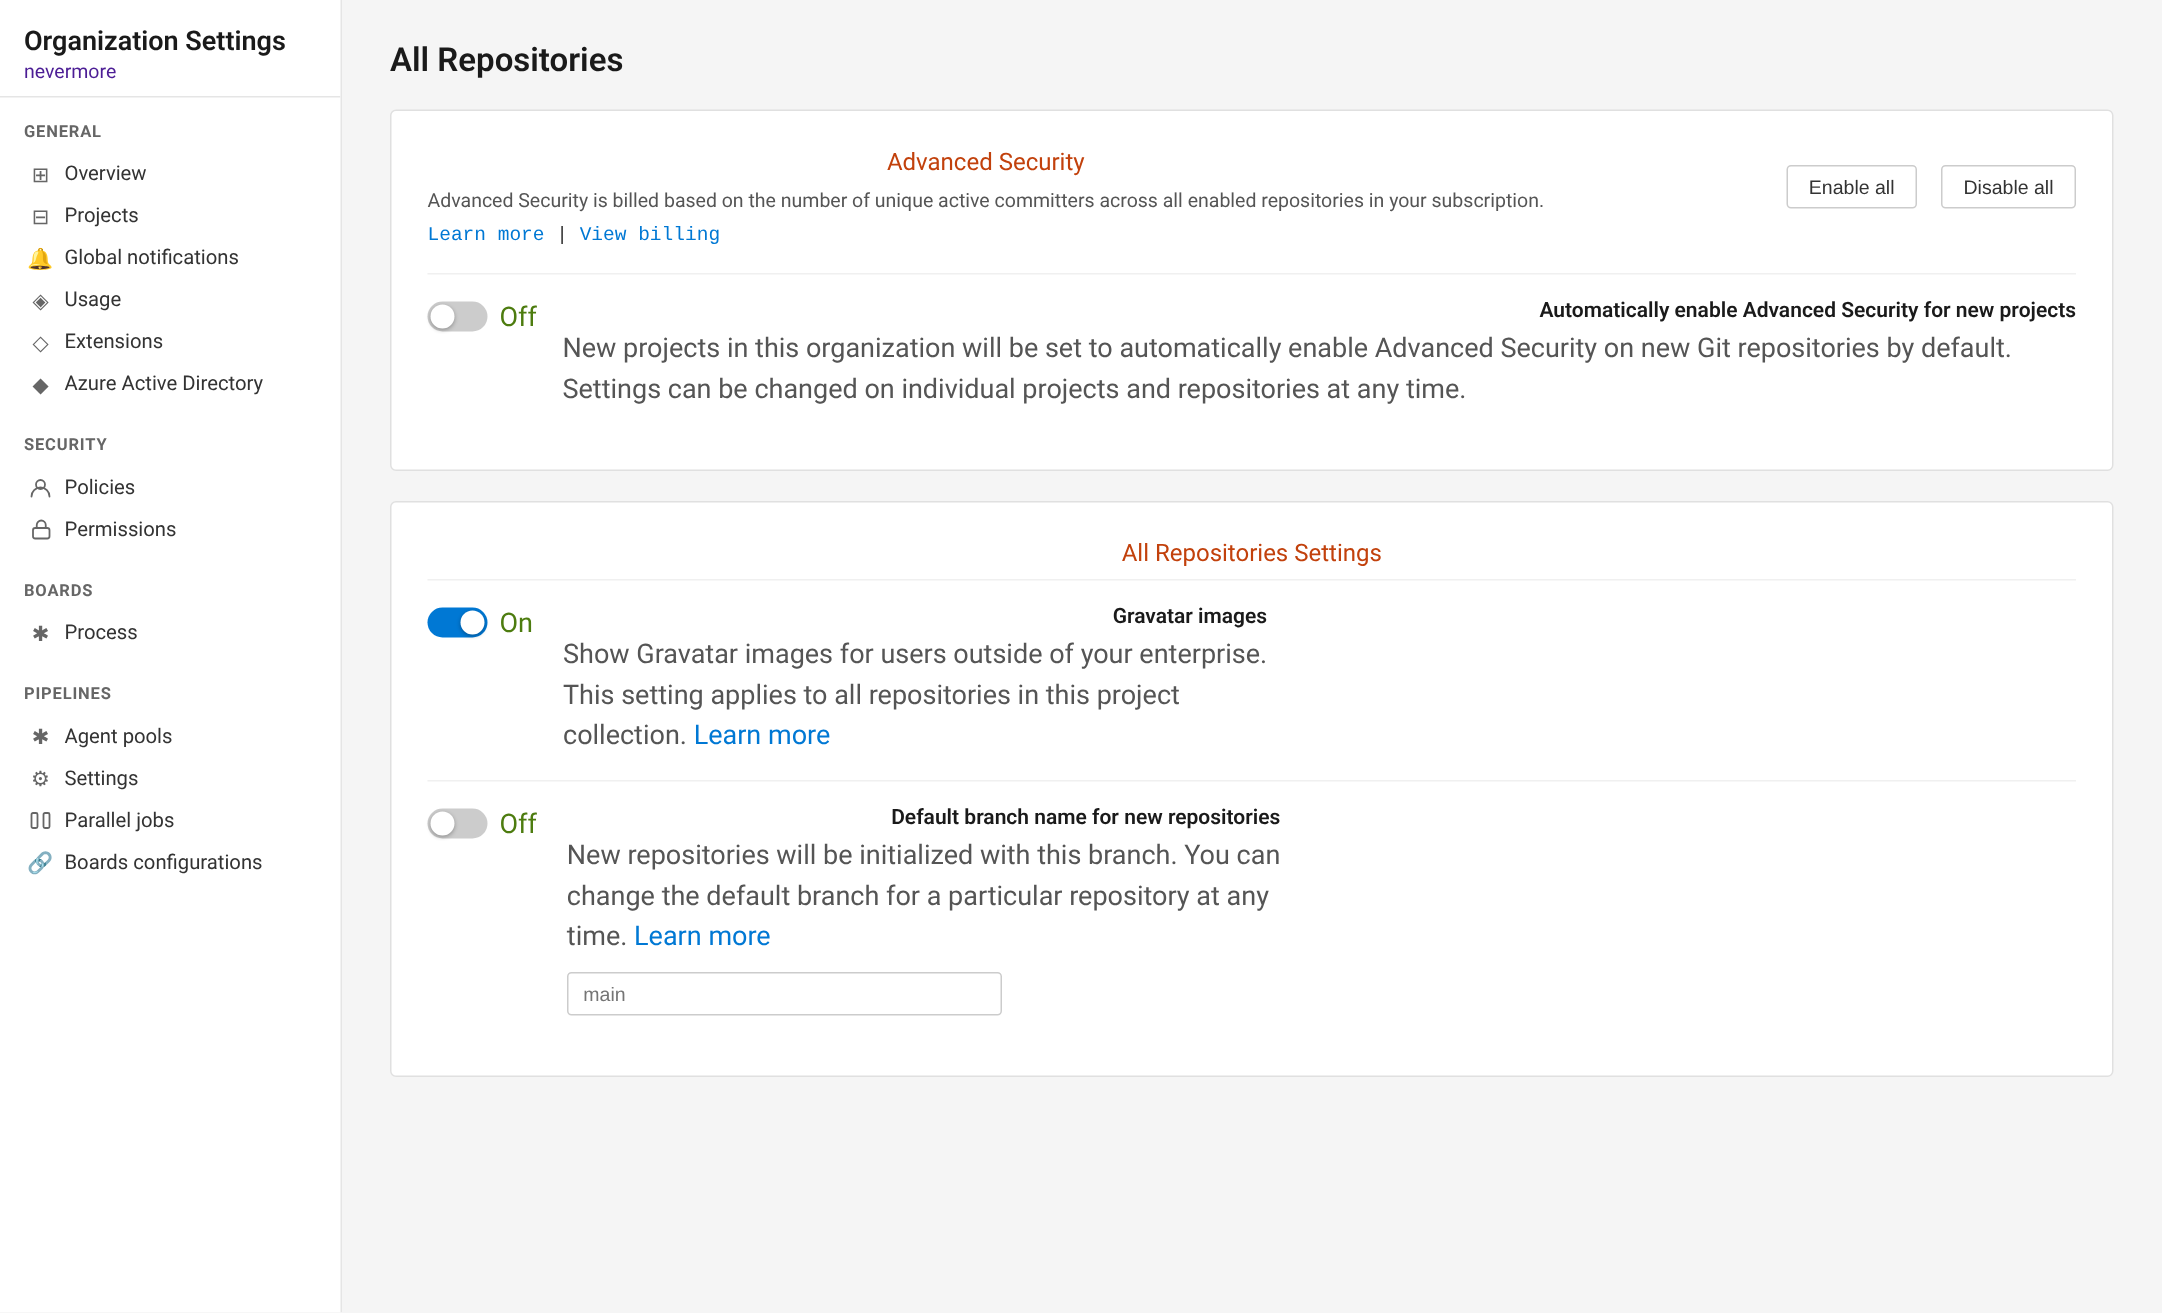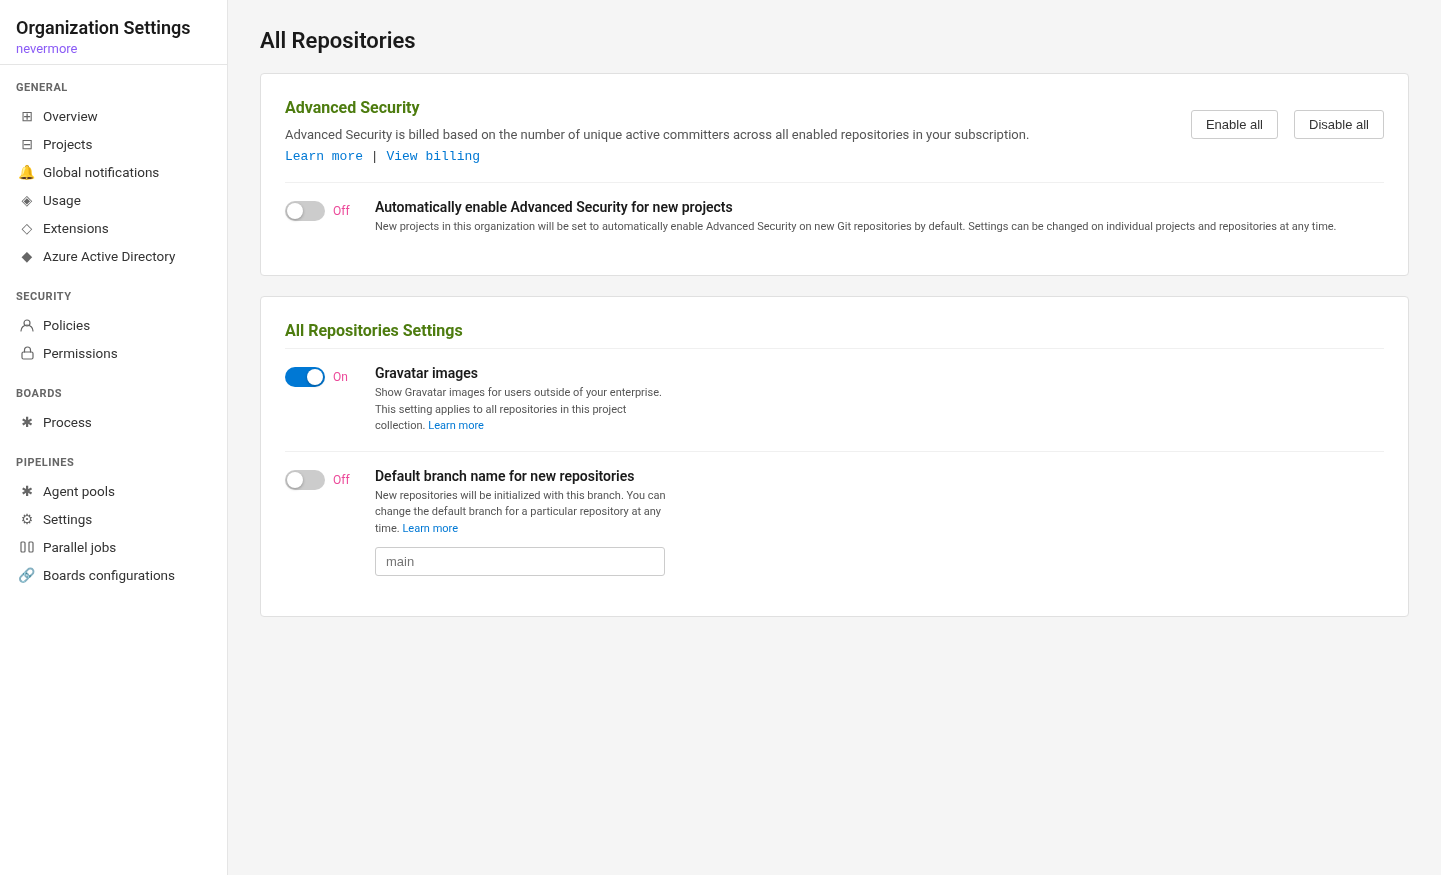--- a/index.html
+++ b/index.html
@@ -20,21 +20,21 @@
       border-bottom: 1px solid #e5e5e5;
     }
     .sidebar-org-title {
       font-size: 18px;
       font-weight: 600;
       color: #1a1a1a;
       line-height: 1.3;
     }
     .sidebar-org-subtitle {
       font-size: 13px;
-      color: #8b5cf6;
+      color: #4c1d95;
       margin-top: 2px;
     }
     .sidebar-section {
       padding: 16px 0 4px 0;
     }
     .sidebar-section-label {
       font-size: 11px;
       font-weight: 700;
       text-transform: uppercase;
       color: #666;
@@ -88,23 +88,24 @@
     
     .card {
       background: #fff;
       border: 1px solid #e0e0e0;
       border-radius: 4px;
       padding: 24px;
       margin-bottom: 20px;
     }
     .card-title {
       font-size: 16px;
-      font-weight: 700;
-      color: #4d7c0f;
+      font-weight: 400;
+      color: #c2410c;
       margin-bottom: 8px;
+      text-align: center;
     }
     .card-desc {
       font-size: 13px;
       color: #555;
       margin-bottom: 4px;
       line-height: 1.5;
     }
     .card-links {
       font-size: 13px;
       margin-bottom: 18px;
@@ -150,22 +151,22 @@
       border-top: none;
     }
     .toggle-area {
       display: flex;
       align-items: center;
       gap: 8px;
       min-width: 70px;
       margin-top: 2px;
     }
     .toggle-label-text {
-      font-size: 12px;
-      color: #ec4899;
+      font-size: 18px;
+      color: #4d7c0f;
     }
     
     .toggle-switch {
       position: relative;
       width: 40px;
       height: 20px;
       flex-shrink: 0;
     }
     .toggle-track {
       position: absolute;
@@ -190,23 +191,24 @@
     .toggle-track.on .toggle-thumb {
       left: 22px;
     }
 
     .toggle-content {}
     .toggle-content-title {
       font-size: 14px;
       font-weight: 600;
       color: #1a1a1a;
       margin-bottom: 4px;
+      text-align: right;
     }
     .toggle-content-desc {
-      font-size: 11px;
+      font-size: 18px;
       color: #555;
       line-height: 1.5;
     }
     .toggle-content-desc a {
       color: #0078d4;
       text-decoration: none;
     }
 
     
     .branch-input {

